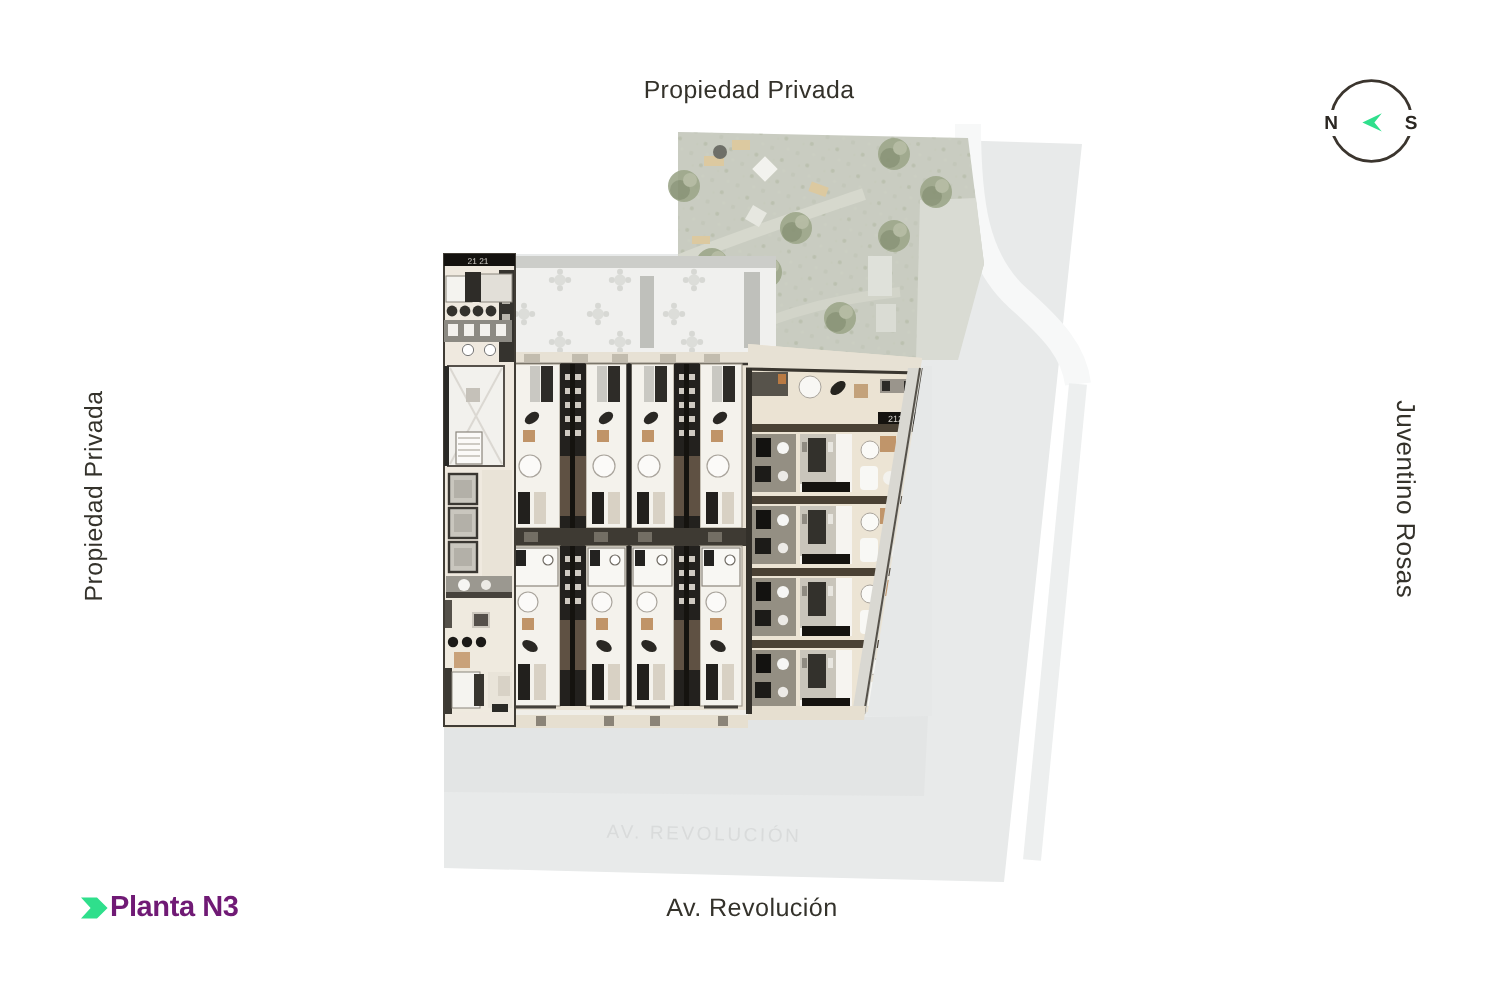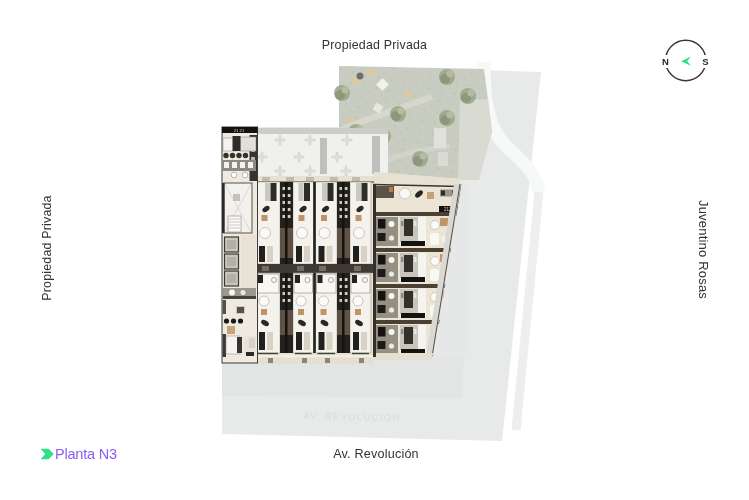--- a/index.html
+++ b/index.html
@@ -5,21 +5,21 @@
 html,body{margin:0;padding:0;width:749px;height:500px;background:#ffffff;overflow:hidden;}
 body{font-family:"Liberation Sans",sans-serif;color:#31302a;position:relative;}
 .lbl{position:absolute;white-space:nowrap;font-size:12.4px;letter-spacing:0.2px;color:#34322b;}
 </style>
 </head>
 <body>
 <div class="lbl" style="left:0;top:37.5px;width:749px;text-align:center;">Propiedad Privada</div>
 <div class="lbl" style="left:-23px;top:241px;width:140px;text-align:center;transform:rotate(-90deg);">Propiedad Privada</div>
 <div class="lbl" style="left:633px;top:242px;width:140px;text-align:center;font-size:13px;transform:rotate(90deg);">Juventino Rosas</div>
 <div class="lbl" style="left:0;top:447px;width:752px;text-align:center;font-size:12.6px;">Av. Revolución</div>
-<div style="position:absolute;left:55px;top:446px;font-size:14.5px;font-weight:normal;letter-spacing:-0.2px;color:#8b5cf6;">Planta&nbsp;N3</div>
+<div style="position:absolute;left:55px;top:446px;font-size:14.5px;font-weight:bold;letter-spacing:-0.2px;color:#701a75;">Planta&nbsp;N3</div>
 <svg width="749" height="500" viewBox="0 0 749 500" style="position:absolute;left:0;top:0;">
 <defs>
 <pattern id="gspeck" width="13" height="11" patternUnits="userSpaceOnUse" patternTransform="rotate(12)">
 <circle cx="3" cy="3" r="1.1" fill="#bcc1b1"></circle>
         <circle cx="9" cy="8" r="1.0" fill="#aab29a"></circle>
 <circle cx="11" cy="2" r="0.8" fill="#ced2c4"></circle>
         <circle cx="5" cy="9" r="0.7" fill="#c5cab9"></circle>
 </pattern>
 <g id="tree" opacity="0.9">
 <circle cx="0" cy="0" r="8" fill="#9da78a"></circle>

